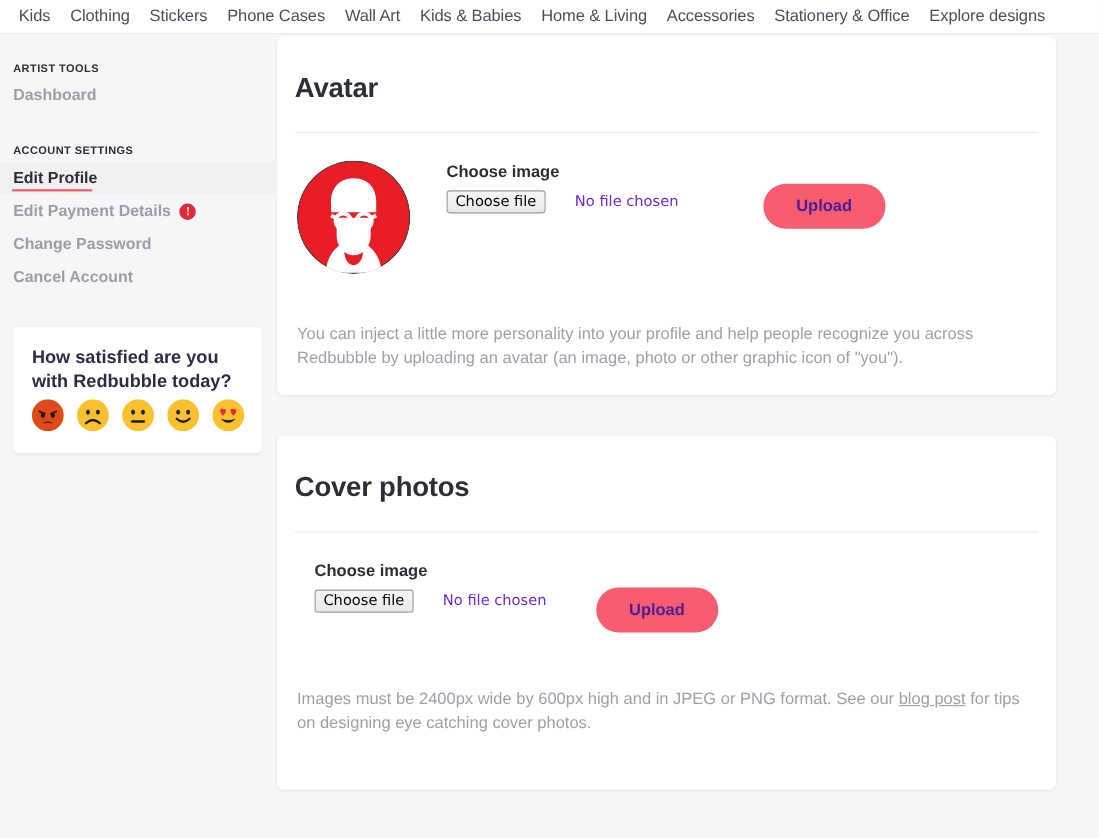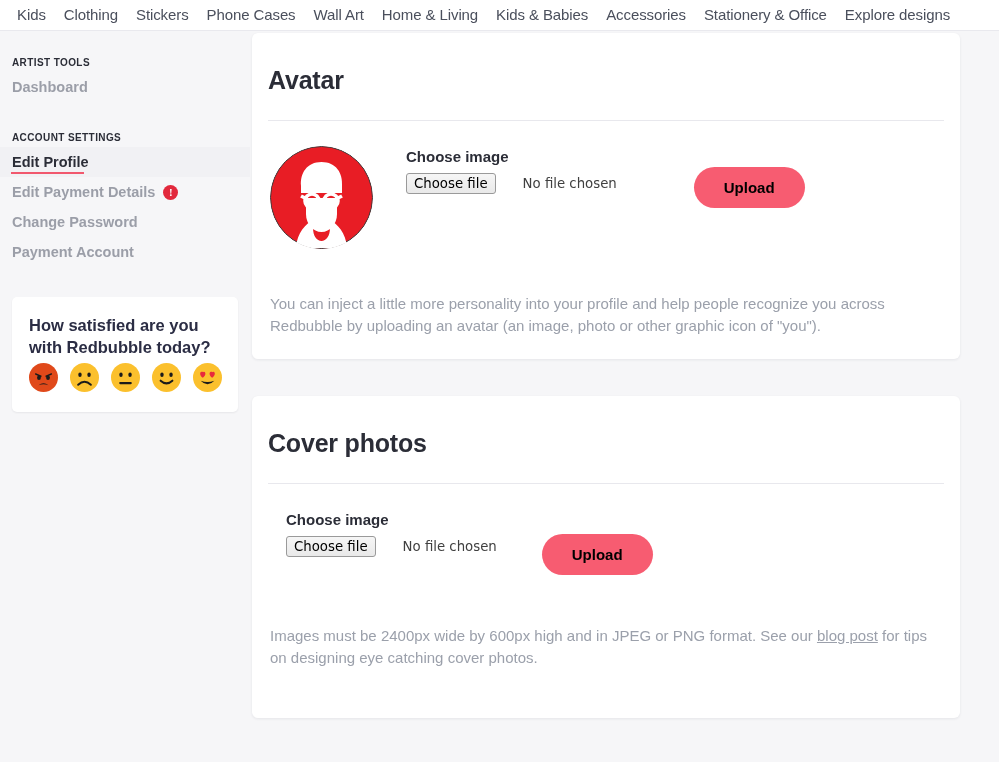--- a/index.html
+++ b/index.html
@@ -199,27 +199,27 @@
     border-radius: 3px;
     padding: 2px 7px;
     font-size: 13.3px;
     color: #000;
     cursor: pointer;
     font-family: "DejaVu Sans", sans-serif;
     line-height: 15px;
   }
   .file-name {
     margin-left: 7px;
-    color: #404040;
+    color: #6d28d9;
     font-size: 13.3px;
   }
 
   .upload-btn {
     background: #f75c71;
-    color: #000000;
+    color: #4c1d95;
     font-size: 15px;
     font-weight: bold;
     border: none;
     border-radius: 22px;
     padding: 0 30px;
     height: 41px;
     line-height: 41px;
     cursor: pointer;
     font-family: "Liberation Sans", sans-serif;
   }
@@ -242,22 +242,22 @@
 </style>
 </head>
 <body>
 
 <div class="topnav">
   <div class="topnav-item">Kids</div>
   <div class="topnav-item">Clothing</div>
   <div class="topnav-item">Stickers</div>
   <div class="topnav-item">Phone Cases</div>
   <div class="topnav-item">Wall Art</div>
+  <div class="topnav-item">Kids &amp; Babies</div>
   <div class="topnav-item">Home &amp; Living</div>
-  <div class="topnav-item">Kids &amp; Babies</div>
   <div class="topnav-item">Accessories</div>
   <div class="topnav-item">Stationery &amp; Office</div>
   <div class="topnav-item">Explore designs</div>
 </div>
 
 <div class="page">
 
   <div class="sidebar">
 
     <div class="side-group-title">ARTIST TOOLS</div>
@@ -278,21 +278,21 @@
     <div class="side-link">
       <span>Edit Payment Details</span>
       <span class="alert-badge">!</span>
     </div>
 
     <div class="side-link">
       <span>Change Password</span>
     </div>
 
     <div class="side-link">
-      <span>Payment Account</span>
+      <span>Cancel Account</span>
     </div>
 
     <div class="survey-card">
       <div class="survey-q">How satisfied are you with Redbubble today?</div>
       <div class="survey-faces">
 
         <div class="face">
           <svg viewBox="0 0 32 32" aria-hidden="true">
             <circle cx="16" cy="16" r="16" fill="#e0491a"></circle>
             <path d="M7 11 L14 14 L13.4 15.6 L6.6 12.8 Z" fill="#1b1b1b"></path>

